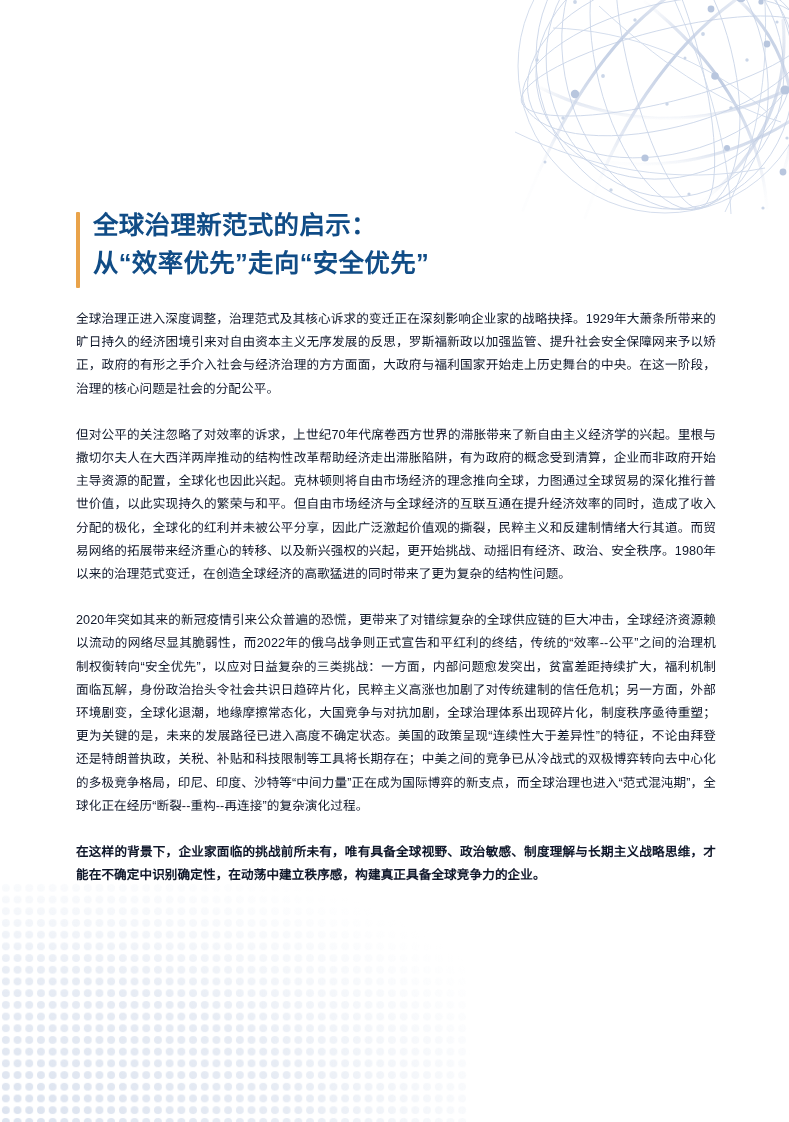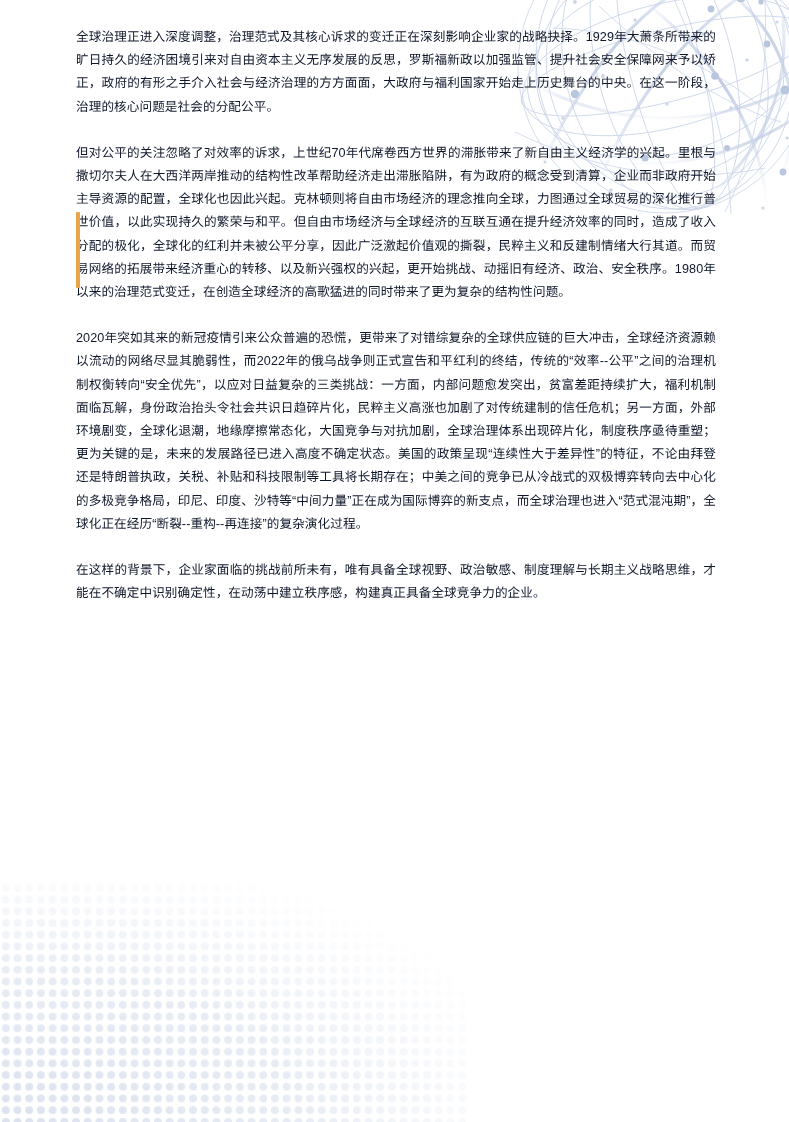--- a/index.html
+++ b/index.html
@@ -82,20 +82,21 @@
     font-size: 12.6px;
     line-height: 23.2px;
     color: #0f172a;
     margin: 0 0 23px 0;
     text-align: justify;
     text-justify: inter-ideograph;
     letter-spacing: 0.1px;
   }
   .para:last-child {
     margin-bottom: 0;
+    font-weight: bold;
   }
 </style>
 </head>
 <body>
 
 <div class="page">
 
   <svg class="globe-deco" viewBox="0 0 300 262" xmlns="http://www.w3.org/2000/svg" aria-hidden="true">
     <defs>
       <clipPath id="globeClip">
@@ -194,20 +195,24 @@
         <rect x="0" y="0" width="470" height="240" fill="url(#dotGrid)"></rect>
       </mask>
     </defs>
     <rect x="0" y="0" width="470" height="240" fill="url(#dotFade)" mask="url(#dotMask)"></rect>
   </svg>
 
   <div class="content">
 
     <div class="title-bar"></div>
 
+    <div class="title-block">
+      <span class="title-line">全球治理新范式的启示：</span>
+      <span class="title-line">从“效率优先”走向“安全优先”</span>
+    </div>
 
     <div class="body-copy">
       <p class="para">全球治理正进入深度调整，治理范式及其核心诉求的变迁正在深刻影响企业家的战略抉择。1929年大萧条所带来的旷日持久的经济困境引来对自由资本主义无序发展的反思，罗斯福新政以加强监管、提升社会安全保障网来予以矫正，政府的有形之手介入社会与经济治理的方方面面，大政府与福利国家开始走上历史舞台的中央。在这一阶段，治理的核心问题是社会的分配公平。</p>
       <p class="para">但对公平的关注忽略了对效率的诉求，上世纪70年代席卷西方世界的滞胀带来了新自由主义经济学的兴起。里根与撒切尔夫人在大西洋两岸推动的结构性改革帮助经济走出滞胀陷阱，有为政府的概念受到清算，企业而非政府开始主导资源的配置，全球化也因此兴起。克林顿则将自由市场经济的理念推向全球，力图通过全球贸易的深化推行普世价值，以此实现持久的繁荣与和平。但自由市场经济与全球经济的互联互通在提升经济效率的同时，造成了收入分配的极化，全球化的红利并未被公平分享，因此广泛激起价值观的撕裂，民粹主义和反建制情绪大行其道。而贸易网络的拓展带来经济重心的转移、以及新兴强权的兴起，更开始挑战、动摇旧有经济、政治、安全秩序。1980年以来的治理范式变迁，在创造全球经济的高歌猛进的同时带来了更为复杂的结构性问题。</p>
       <p class="para">2020年突如其来的新冠疫情引来公众普遍的恐慌，更带来了对错综复杂的全球供应链的巨大冲击，全球经济资源赖以流动的网络尽显其脆弱性，而2022年的俄乌战争则正式宣告和平红利的终结，传统的“效率--公平”之间的治理机制权衡转向“安全优先”，以应对日益复杂的三类挑战：一方面，内部问题愈发突出，贫富差距持续扩大，福利机制面临瓦解，身份政治抬头令社会共识日趋碎片化，民粹主义高涨也加剧了对传统建制的信任危机；另一方面，外部环境剧变，全球化退潮，地缘摩擦常态化，大国竞争与对抗加剧，全球治理体系出现碎片化，制度秩序亟待重塑；更为关键的是，未来的发展路径已进入高度不确定状态。美国的政策呈现“连续性大于差异性”的特征，不论由拜登还是特朗普执政，关税、补贴和科技限制等工具将长期存在；中美之间的竞争已从冷战式的双极博弈转向去中心化的多极竞争格局，印尼、印度、沙特等“中间力量”正在成为国际博弈的新支点，而全球治理也进入“范式混沌期”，全球化正在经历“断裂--重构--再连接”的复杂演化过程。</p>
       <p class="para">在这样的背景下，企业家面临的挑战前所未有，唯有具备全球视野、政治敏感、制度理解与长期主义战略思维，才能在不确定中识别确定性，在动荡中建立秩序感，构建真正具备全球竞争力的企业。</p>
     </div>
 
   </div>
 </div>

